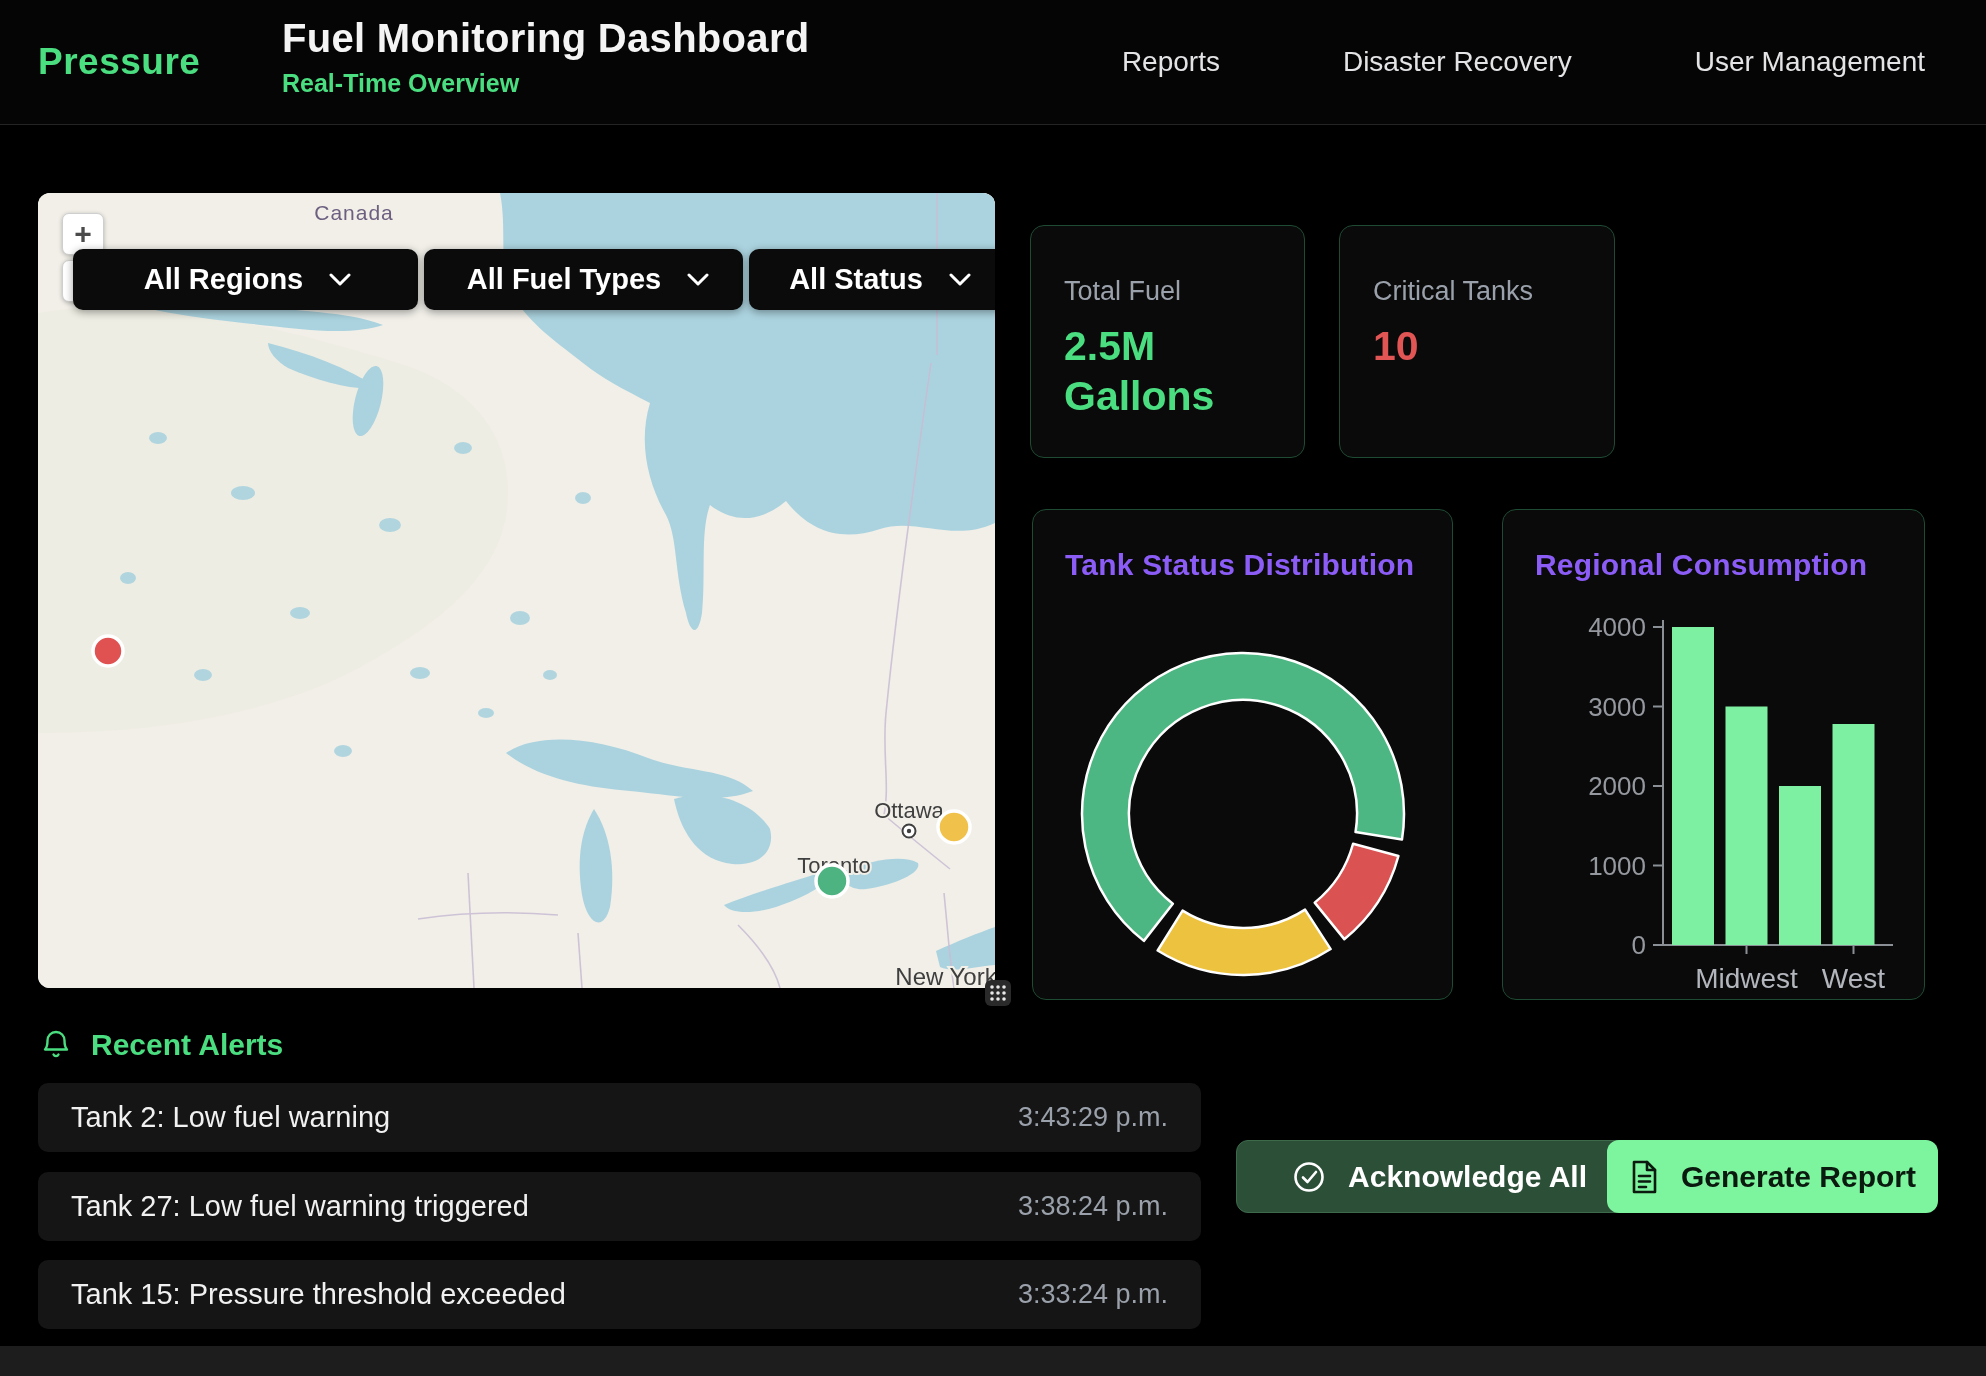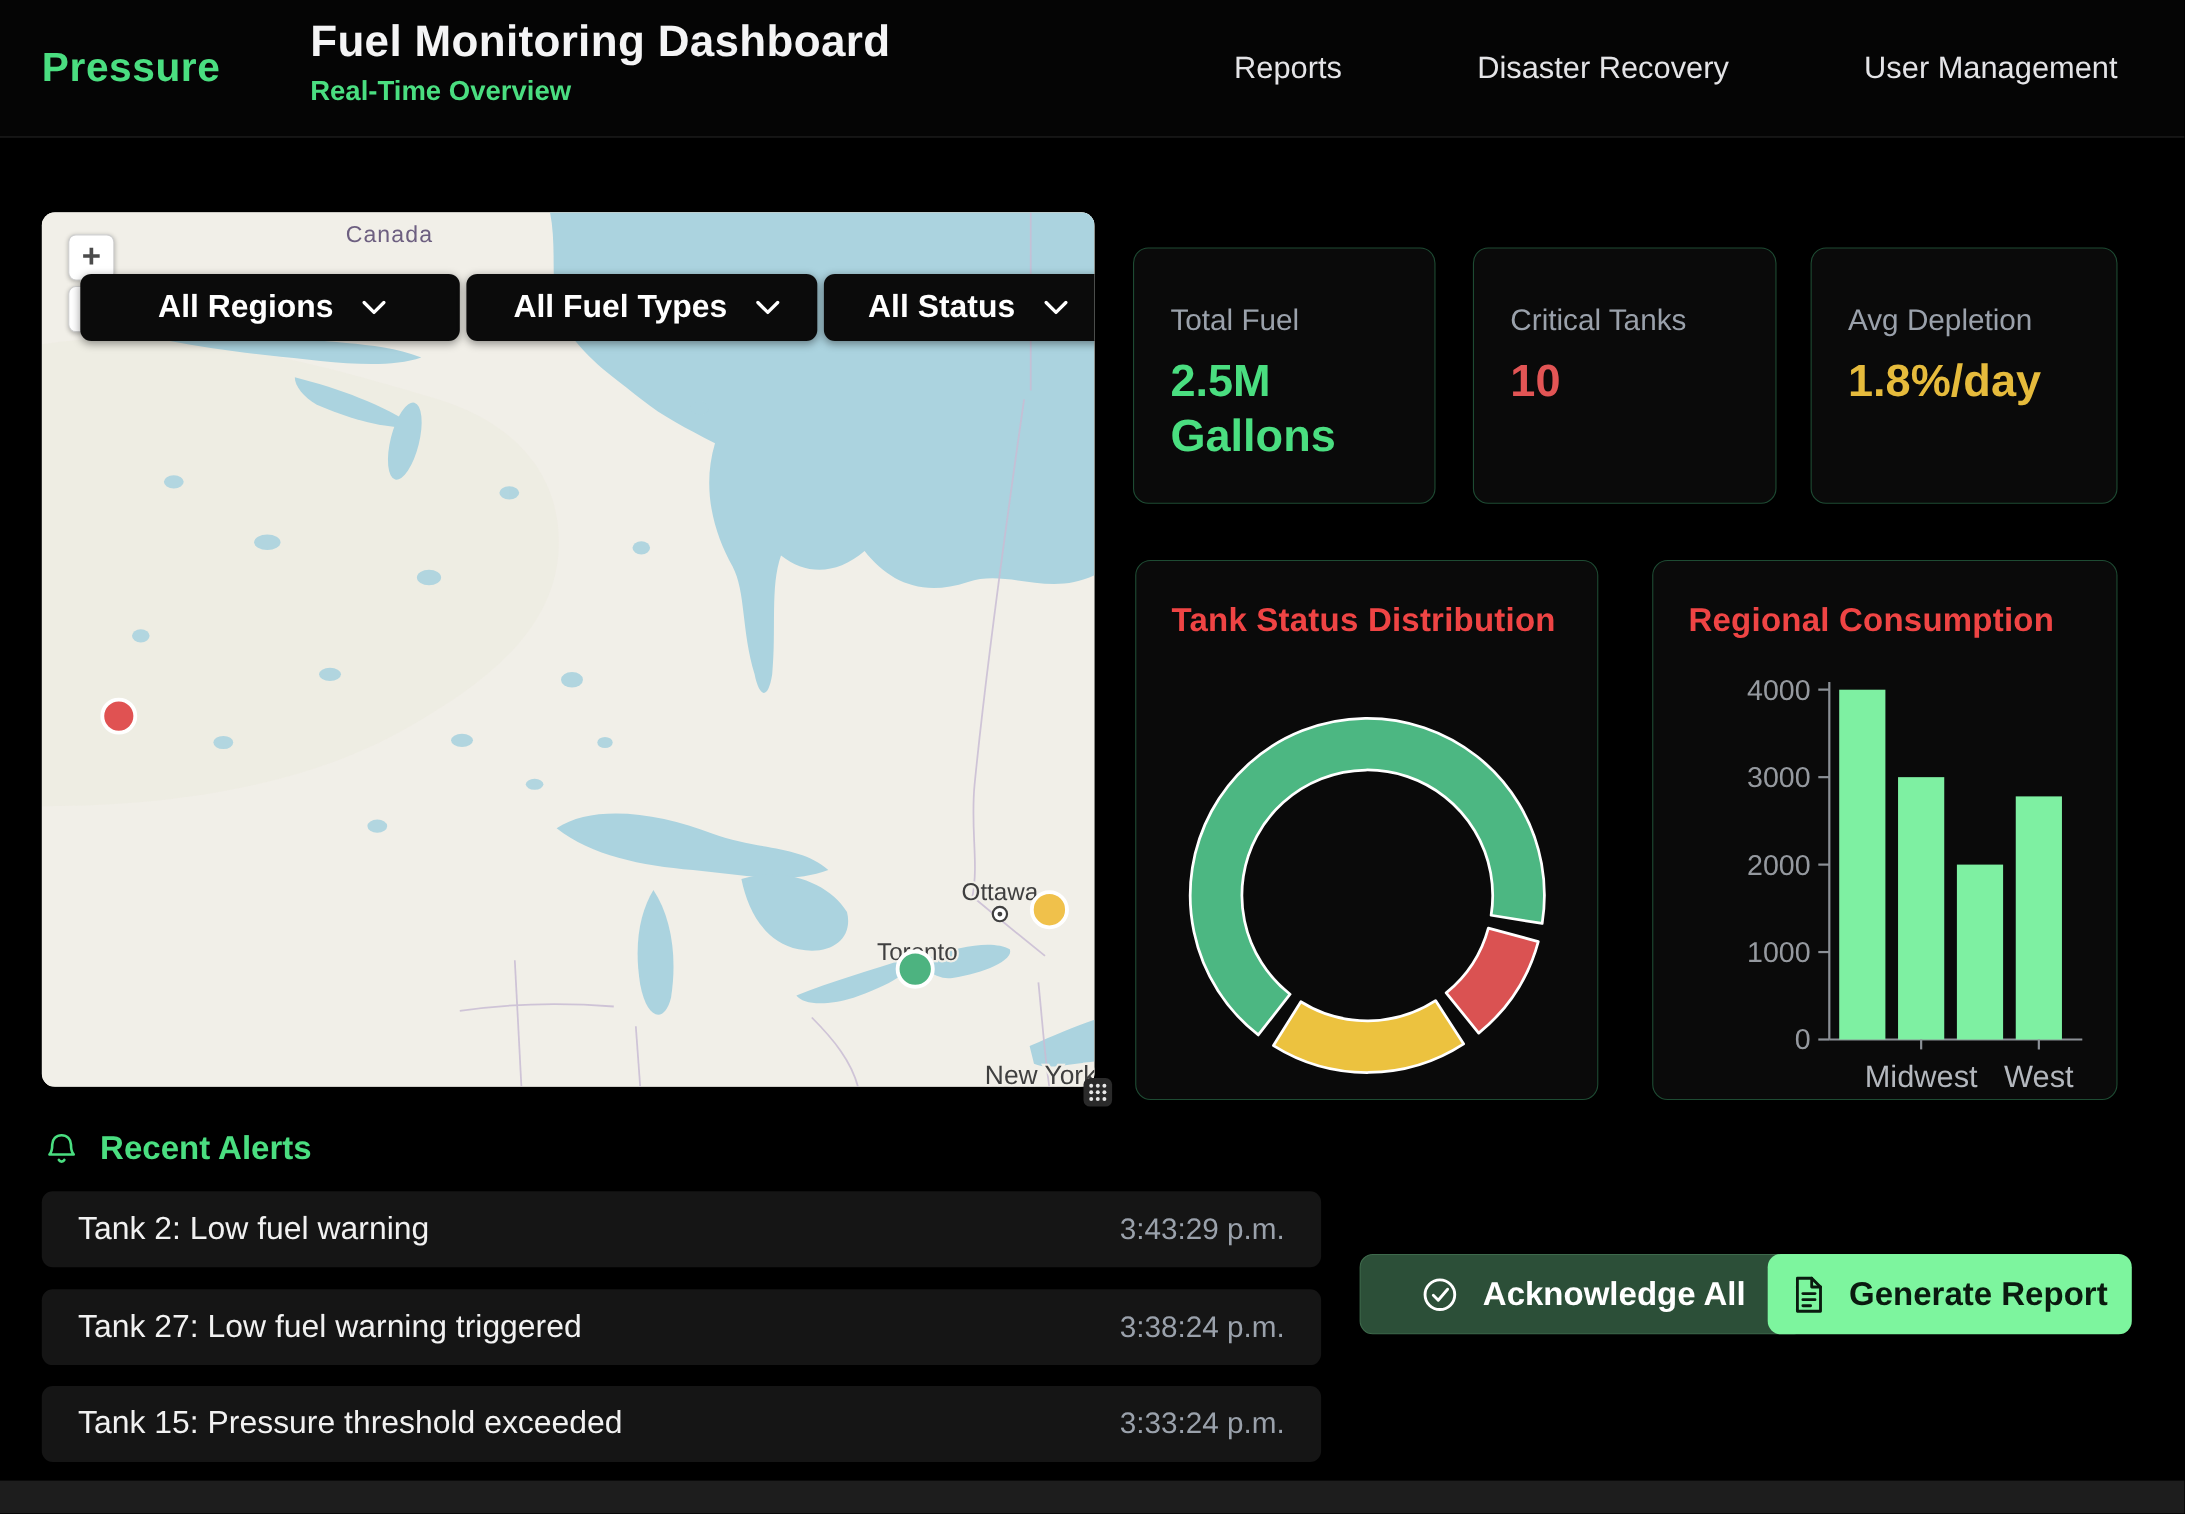--- a/index.html
+++ b/index.html
@@ -30,21 +30,21 @@
   .stat-card{position:absolute;top:225px;height:233px;background:#0a0a0a;border:1px solid #1e4b33;border-radius:14px;box-sizing:border-box;padding:50px 33px 0 33px;}
   .stat-1{left:1030px;width:275px;} .stat-2{left:1339px;width:276px;} .stat-3{left:1646px;width:279px;}
   .stat-label{font-size:27px;color:#9aa1ab;}
   .stat-value{margin-top:14px;font-size:41px;font-weight:700;line-height:1.22;width:200px;}
   .stat-green{color:#4ade80;} .stat-red{color:#e25555;} .stat-amber{color:#e6bb3c;}
 
   
   .chart-card{position:absolute;top:509px;height:491px;background:#0a0a0a;border:1px solid #1e4b33;border-radius:14px;box-sizing:border-box;}
   .donut-card{left:1032px;width:421px;}
   .bar-card{left:1502px;width:423px;}
-  .chart-title{position:absolute;left:32px;top:38px;font-size:30px;font-weight:700;color:#ef4444;letter-spacing:.2px;}
+  .chart-title{position:absolute;left:32px;top:38px;font-size:30px;font-weight:700;color:#8b5cf6;letter-spacing:.2px;}
   .chart-card svg{position:absolute;left:0;top:0;}
   svg text{font-family:"Liberation Sans",sans-serif;}
 
   
   .alerts-header{position:absolute;left:42px;top:1028px;display:flex;align-items:center;gap:21px;}
   .alerts-title{font-size:30px;font-weight:700;color:#4ade80;}
   .alert-row{position:absolute;left:38px;width:1163px;height:69px;background:#151515;border-radius:10px;display:flex;align-items:center;justify-content:space-between;padding:0 33px;box-sizing:border-box;cursor:pointer;}
   .alert-msg{font-size:29px;color:#f1f1f1;}
   .alert-time{font-size:27px;color:#9aa1ab;}
 
@@ -175,24 +175,20 @@
     </svg>
   </div>
 
   <div class="stat-card stat-1">
     <div class="stat-label">Total Fuel</div>
     <div class="stat-value stat-green">2.5M Gallons</div>
   </div>
   <div class="stat-card stat-2">
     <div class="stat-label">Critical Tanks</div>
     <div class="stat-value stat-red">10</div>
-  </div>
-  <div class="stat-card stat-3">
-    <div class="stat-label">Avg Depletion</div>
-    <div class="stat-value stat-amber">1.8%/day</div>
   </div>
 
   <div class="chart-card donut-card">
     <div class="chart-title">Tank Status Distribution</div>
     <svg width="421" height="491" viewBox="0 0 421 491">
         <path d="M 110.87850247256908 430.86973133068227 A 161 161 0 1 1 368.9691762554029 329.4911945714327 L 322.56202542308034 322.0496657213871 A 114 114 0 1 0 139.814591812875 393.8332259111663 Z" fill="#4cb782" stroke="#fff" stroke-width="2.5" stroke-linejoin="round"></path>
         <path d="M 365.4337710792479 345.9683548412845 A 161 161 0 0 1 311.2769014934449 429.1558597265308 L 281.71159484629015 392.6196770734442 A 114 114 0 0 0 320.0586950499022 333.7167233037667 Z" fill="#da5252" stroke="#fff" stroke-width="2.5" stroke-linejoin="round"></path>
         <path d="M 297.63974634413034 439.05656170929456 A 161 161 0 0 1 124.68299845845394 440.53574348118457 L 149.5892038774146 400.67748296183254 A 114 114 0 0 0 272.0554725666513 399.63011201776135 Z" fill="#ecc23f" stroke="#fff" stroke-width="2.5" stroke-linejoin="round"></path>
       </svg>
   </div>

